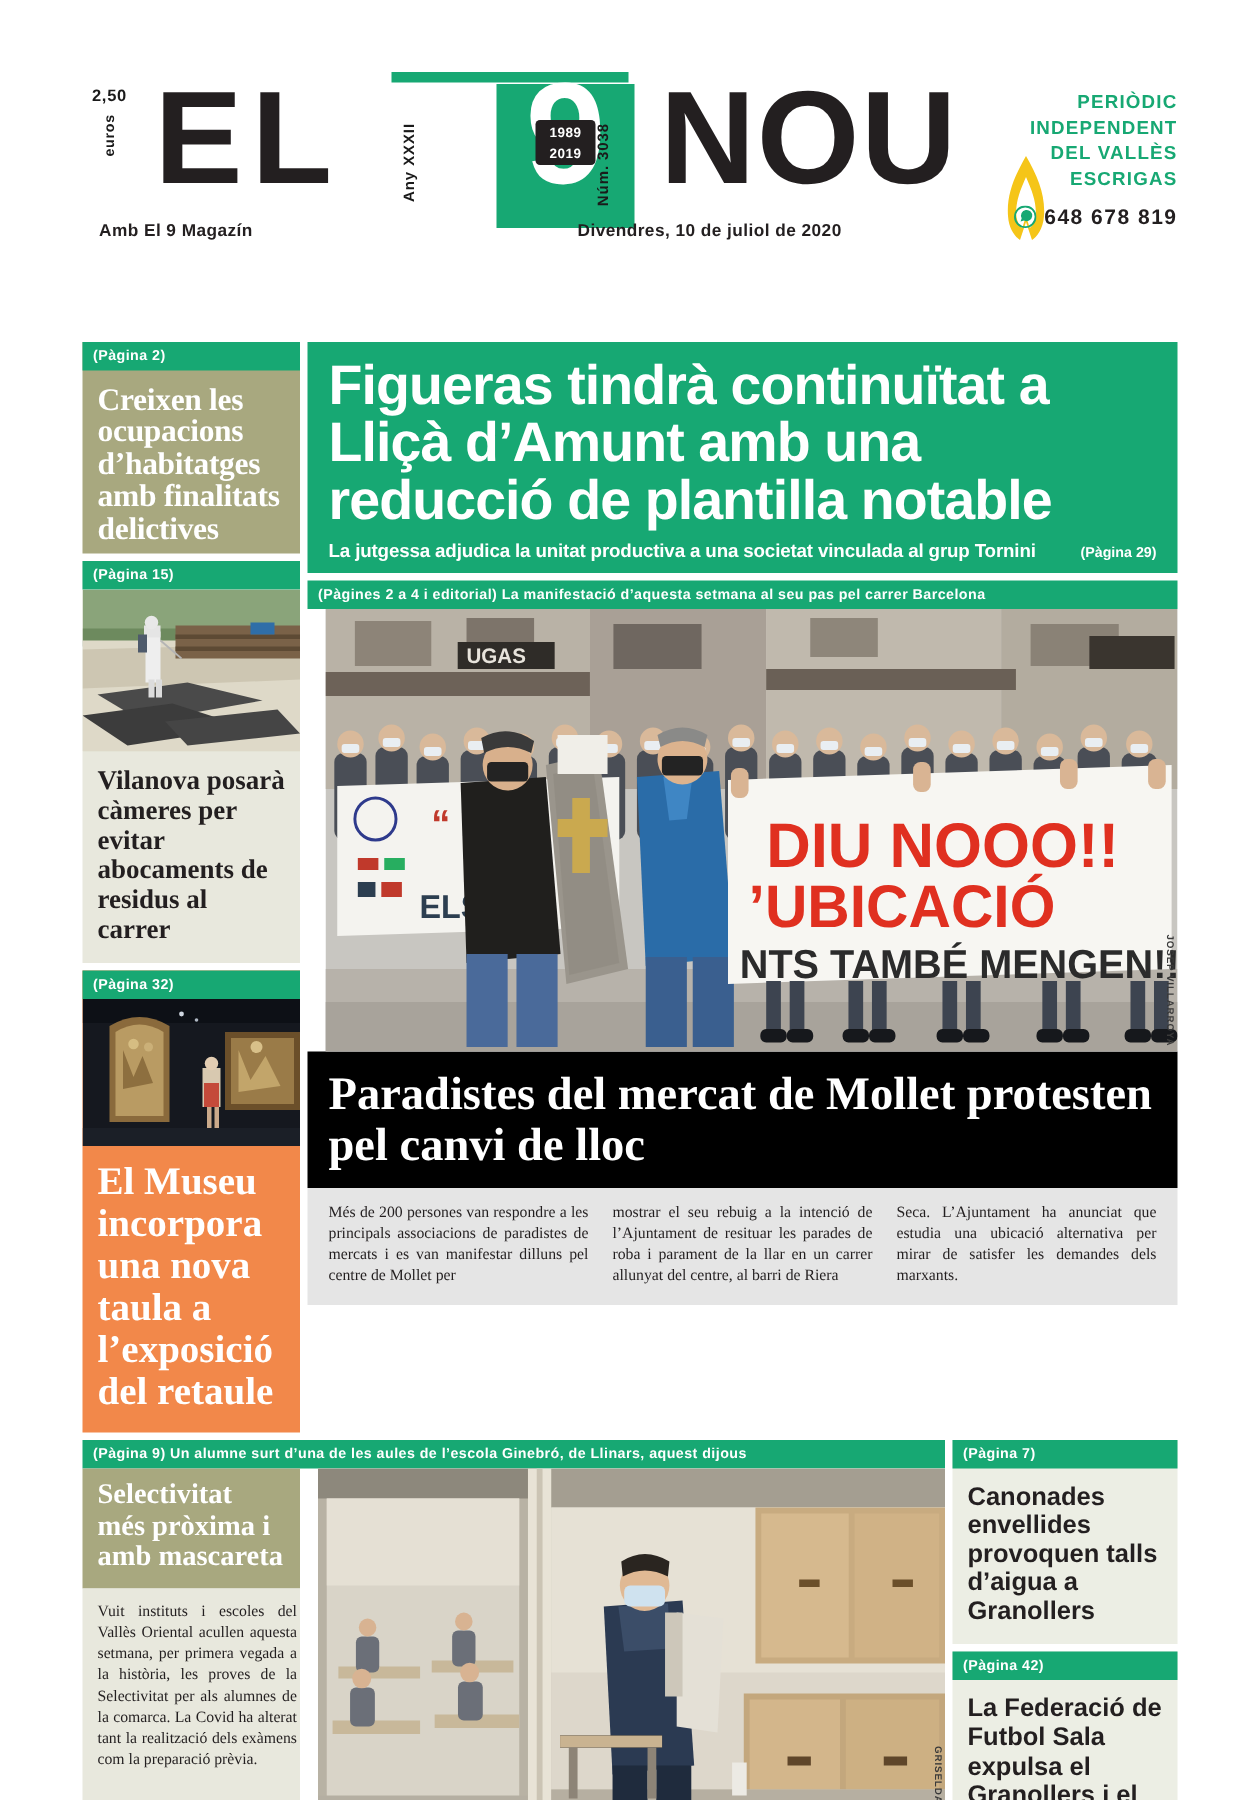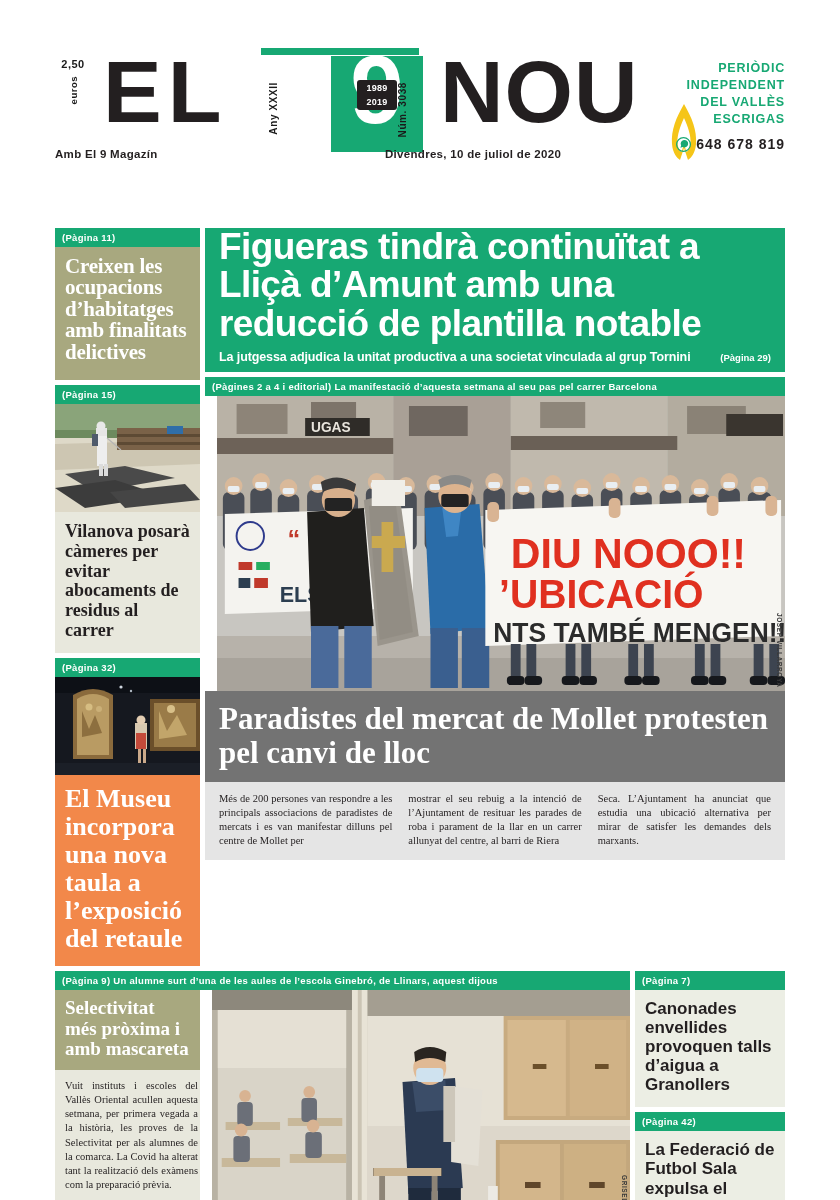--- a/index.html
+++ b/index.html
@@ -60,21 +60,21 @@
     position: absolute; right: 0; top: 8px; text-align: right;
     color: #17a873; font-size: 12.5px; font-weight: bold;
     line-height: 17px; letter-spacing: .8px;
   }
   .whatsapp-row {
     position: absolute; right: 0; top: 84px;
     display: flex; align-items: center; gap: 5px;
   }
   .wa-icon { width: 15px; height: 15px; }
   .wa-num { font-size: 14px; font-weight: bold; color: #231f20; letter-spacing: 1px; }
-  .submast { position: absolute; left: 0; top: 96px; font-size: 11.5px; font-weight: bold; color: #231f20; letter-spacing: .3px;}
+  .submast { position: absolute; left: 11px; top: 96px; font-size: 11.5px; font-weight: bold; color: #231f20; letter-spacing: .3px;}
   .dateline { position: absolute; left: 330px; top: 96px; font-size: 11.5px; font-weight: bold; color: #231f20; letter-spacing: .3px;}
   .green-rule { position: absolute; left: 206px; top: -4px; width: 158px; height: 7px; background: #17a873; }
 
   
   .body-grid { position: absolute; left: 55px; top: 176px; width: 730px; }
   .row { display: flex; gap: 5px; }
 
   .col-left { width: 145px; flex: 0 0 145px; }
   .col-main { width: 580px; flex: 0 0 580px; }
 
@@ -100,34 +100,34 @@
   .thumb { width: 100%; display: block; position: relative; overflow: hidden; }
   .box-vilanova .txt { padding: 10px 10px 12px 10px; }
   .box-vilanova .txt .h { font-family: "Liberation Serif", serif; font-weight: bold; font-size: 18px; color: #231f20; line-height: 1.1; }
 
   
   .box-museu { background: #f2884a; }
   .box-museu .txt { padding: 10px 10px 13px 10px; }
   .box-museu .txt .h { font-family: "Liberation Serif", serif; font-weight: bold; font-size: 26px; color: #ffffff; line-height: 1.08; }
 
   
-  .lead-box { background: #17a873; padding: 0 14px 8px 14px; }
+  .lead-box { background: #17a873; padding: 10px 14px 8px 14px; }
   .lead-box h1 { font-size: 37px; font-weight: bold; color: #ffffff; line-height: 1.04; letter-spacing: -.6px; }
   .lead-sub { display: flex; align-items: baseline; justify-content: space-between; margin-top: 7px; }
   .lead-sub .t { font-size: 12.5px; font-weight: bold; color: #ffffff; letter-spacing: -.1px; text-align: center; }
   .lead-sub .p { font-size: 9.5px; font-weight: bold; color: #ffffff; white-space: nowrap; margin-left: 8px;}
 
   
   .photo-wrap { position: relative; padding-left: 12px; }
   .credit {
     position: absolute; font-size: 6.5px; font-weight: bold; color: #3a3a3a;
     writing-mode: vertical-rl; letter-spacing: .6px;
   }
 
-  .para-head { background: #737373; padding: 11px 14px 13px 14px; }
+  .para-head { background: #000000; padding: 11px 14px 13px 14px; }
   .para-head h2 { font-family: "Liberation Serif", serif; font-weight: bold; font-size: 31px; color: #ffffff; line-height: 1.08; }
 
   .para-body { background: #e5e5e5; display: flex; gap: 16px; padding: 10px 14px 12px 14px; }
   .para-body p {
     flex: 1; font-family: "Liberation Serif", serif;
     font-size: 10.5px; line-height: 1.33; color: #231f20; text-align: justify;
   }
 
   
   .col-sel { width: 145px; flex: 0 0 145px; }
@@ -202,22 +202,22 @@
     <div class="dateline">Divendres, 10 de juliol de 2020</div>
   </div>
 
   <div class="body-grid">
 
     <div class="row">
 
       <div class="col-left">
 
         <div class="box-occup" style="padding:0;">
-          <div class="kicker">(Pàgina 11)</div>
-          <div style="padding:9px 10px 17px 10px;">
+          <div class="kicker">(Pàgina 2)</div>
+          <div style="padding:9px 10px 6px 10px;">
             <div class="serif-head">Creixen les ocupacions d’habitatges amb finalitats delictives</div>
           </div>
         </div>
 
         <div class="box-vilanova mt5">
           <div class="kicker">(Pàgina 15)</div>
           <div class="thumb" style="height:108px;">
             <svg class="photo-svg" viewBox="0 0 145 108" preserveAspectRatio="none">
               <rect width="145" height="108" fill="#cfd6c0"></rect>
               <rect width="145" height="34" fill="#8aa47a"></rect>

